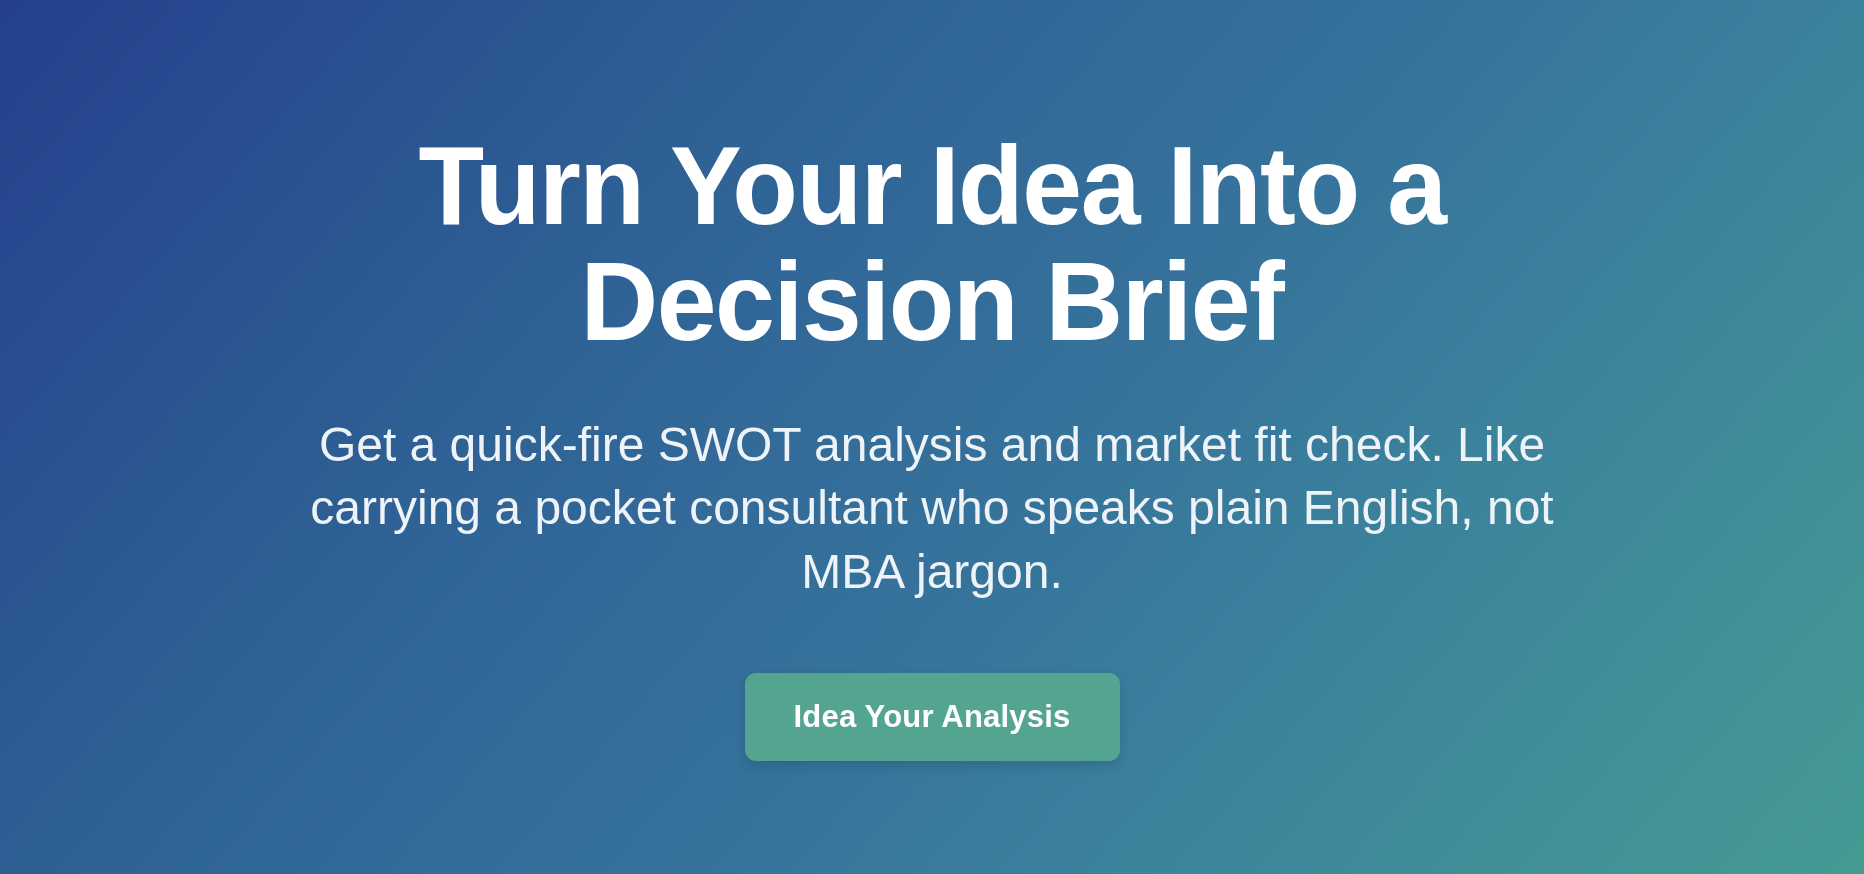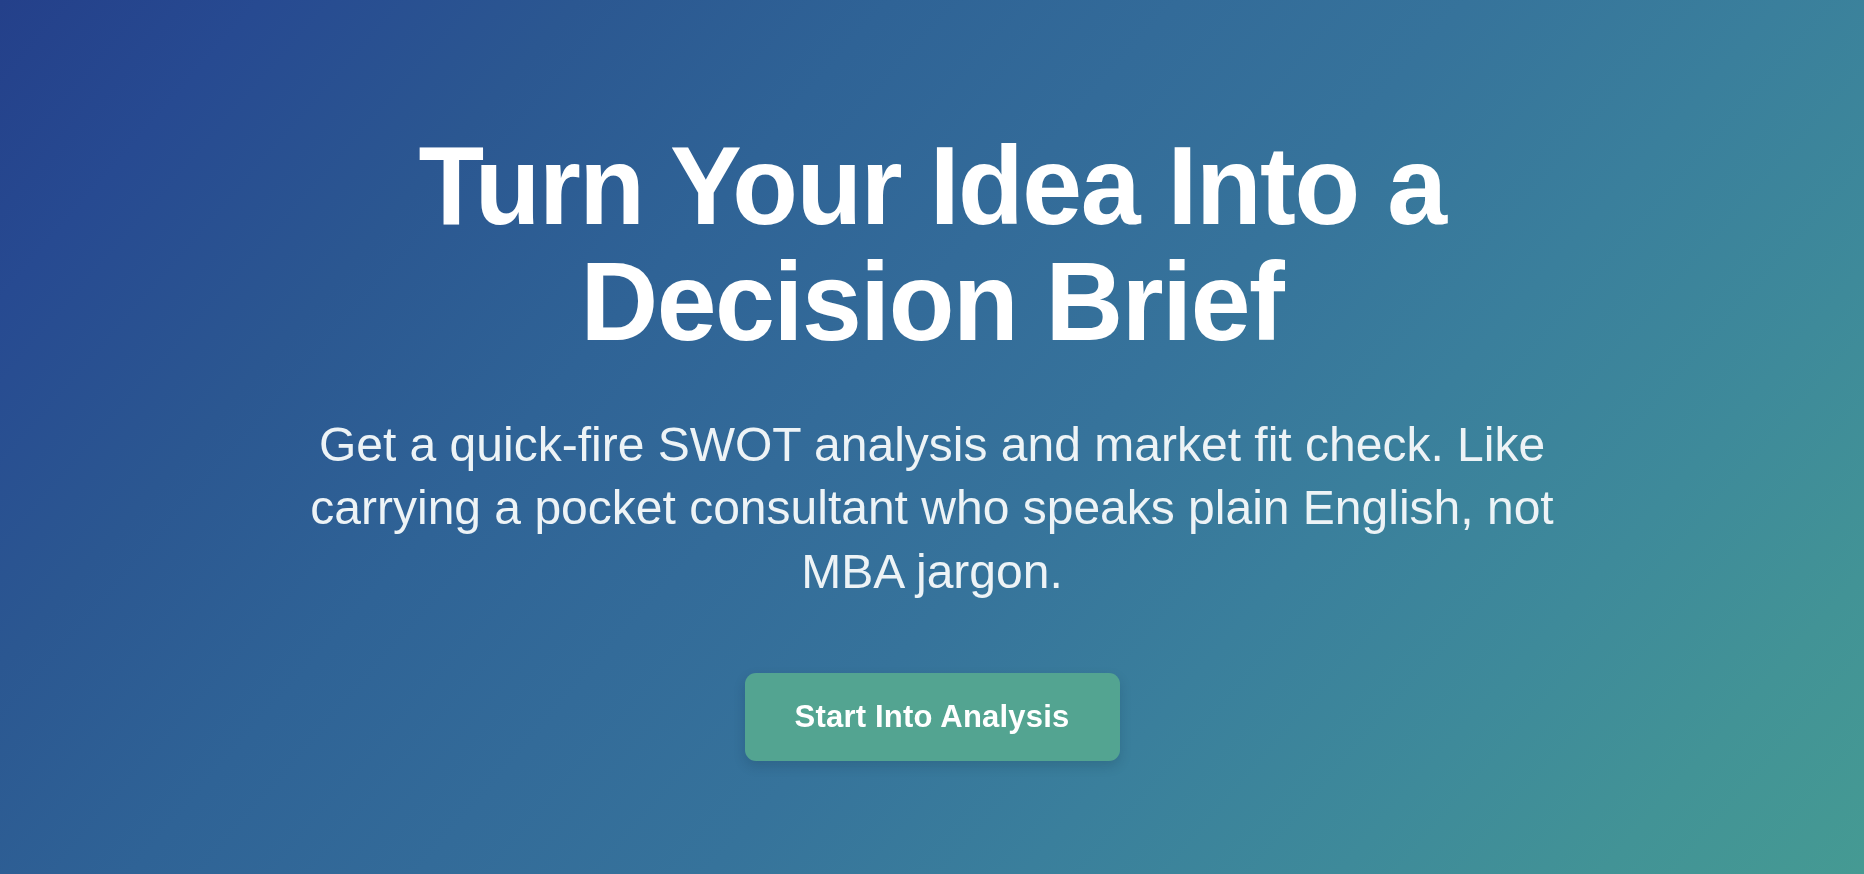--- a/index.html
+++ b/index.html
@@ -112,17 +112,17 @@
   <div class="hero-inner">
 
     <h1 class="headline">
       <span class="line">Turn Your Idea Into a</span>
       <span class="line">Decision Brief</span>
     </h1>
 
     <p class="subtitle">Get a quick-fire SWOT analysis and market fit check. Like carrying a pocket consultant who speaks plain English, not MBA jargon.</p>
 
     <div class="cta-wrap">
-      <button class="cta-button" type="button">Start Into Analysis</button>
+      <button class="cta-button" type="button">Idea Your Analysis</button>
     </div>
 
   </div>
 </div>
 
 </body></html>

